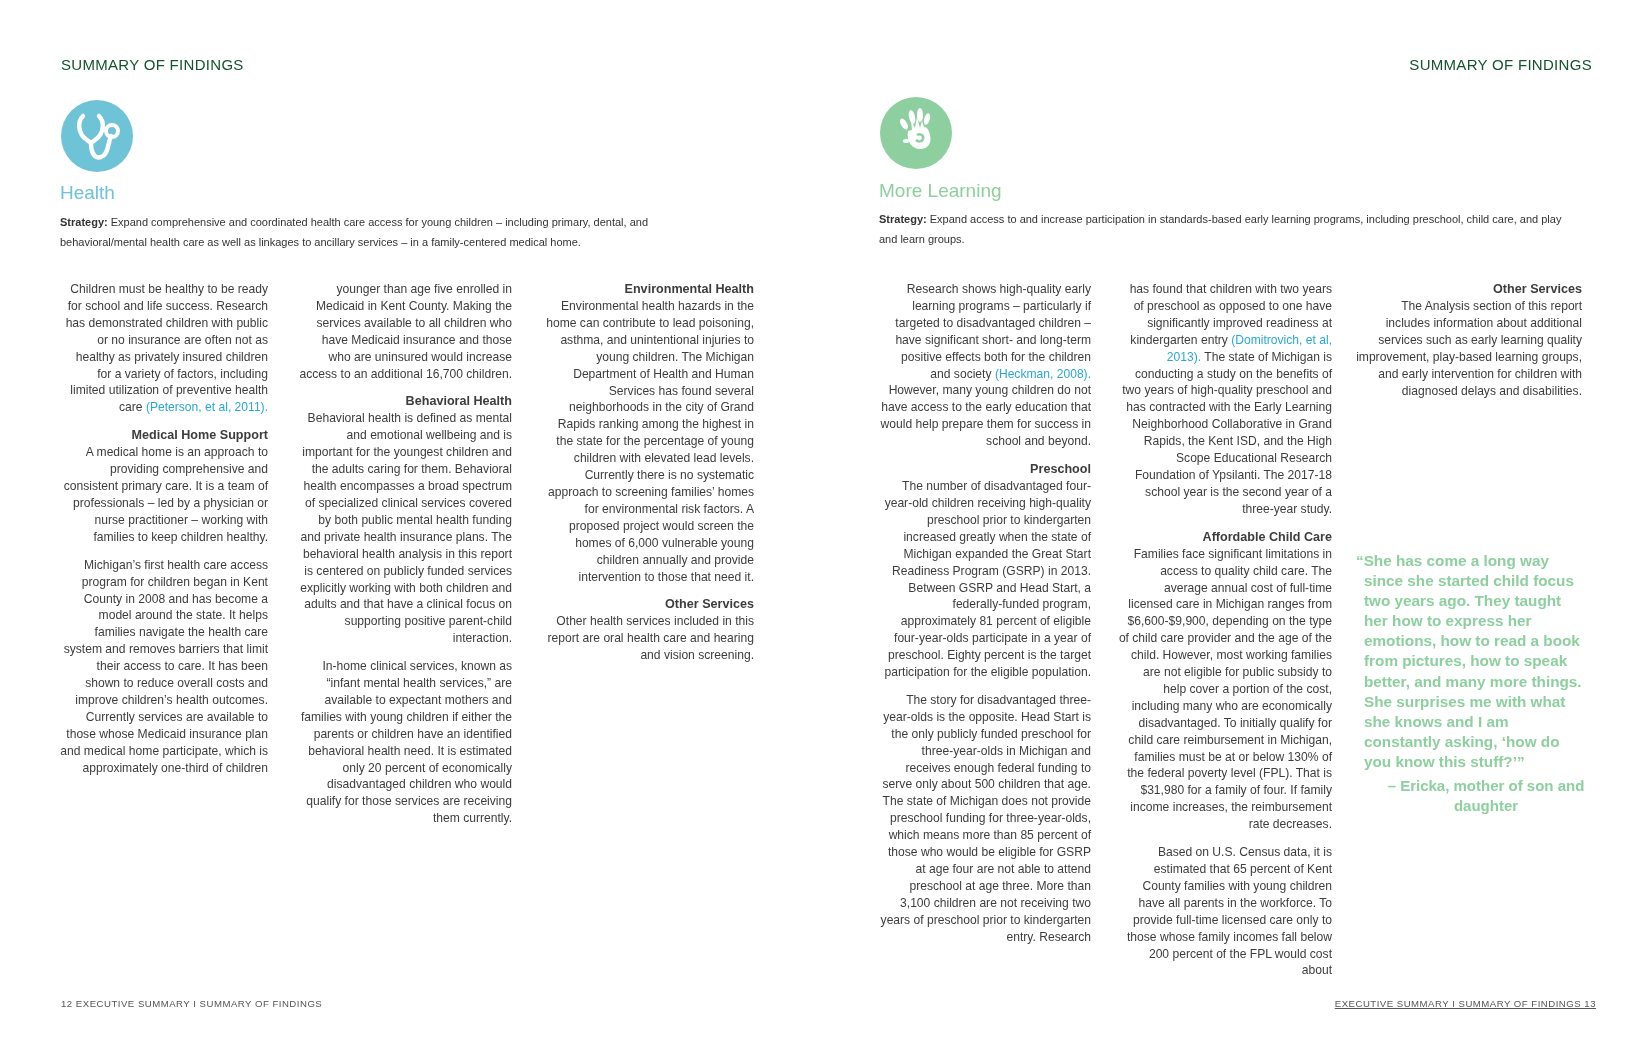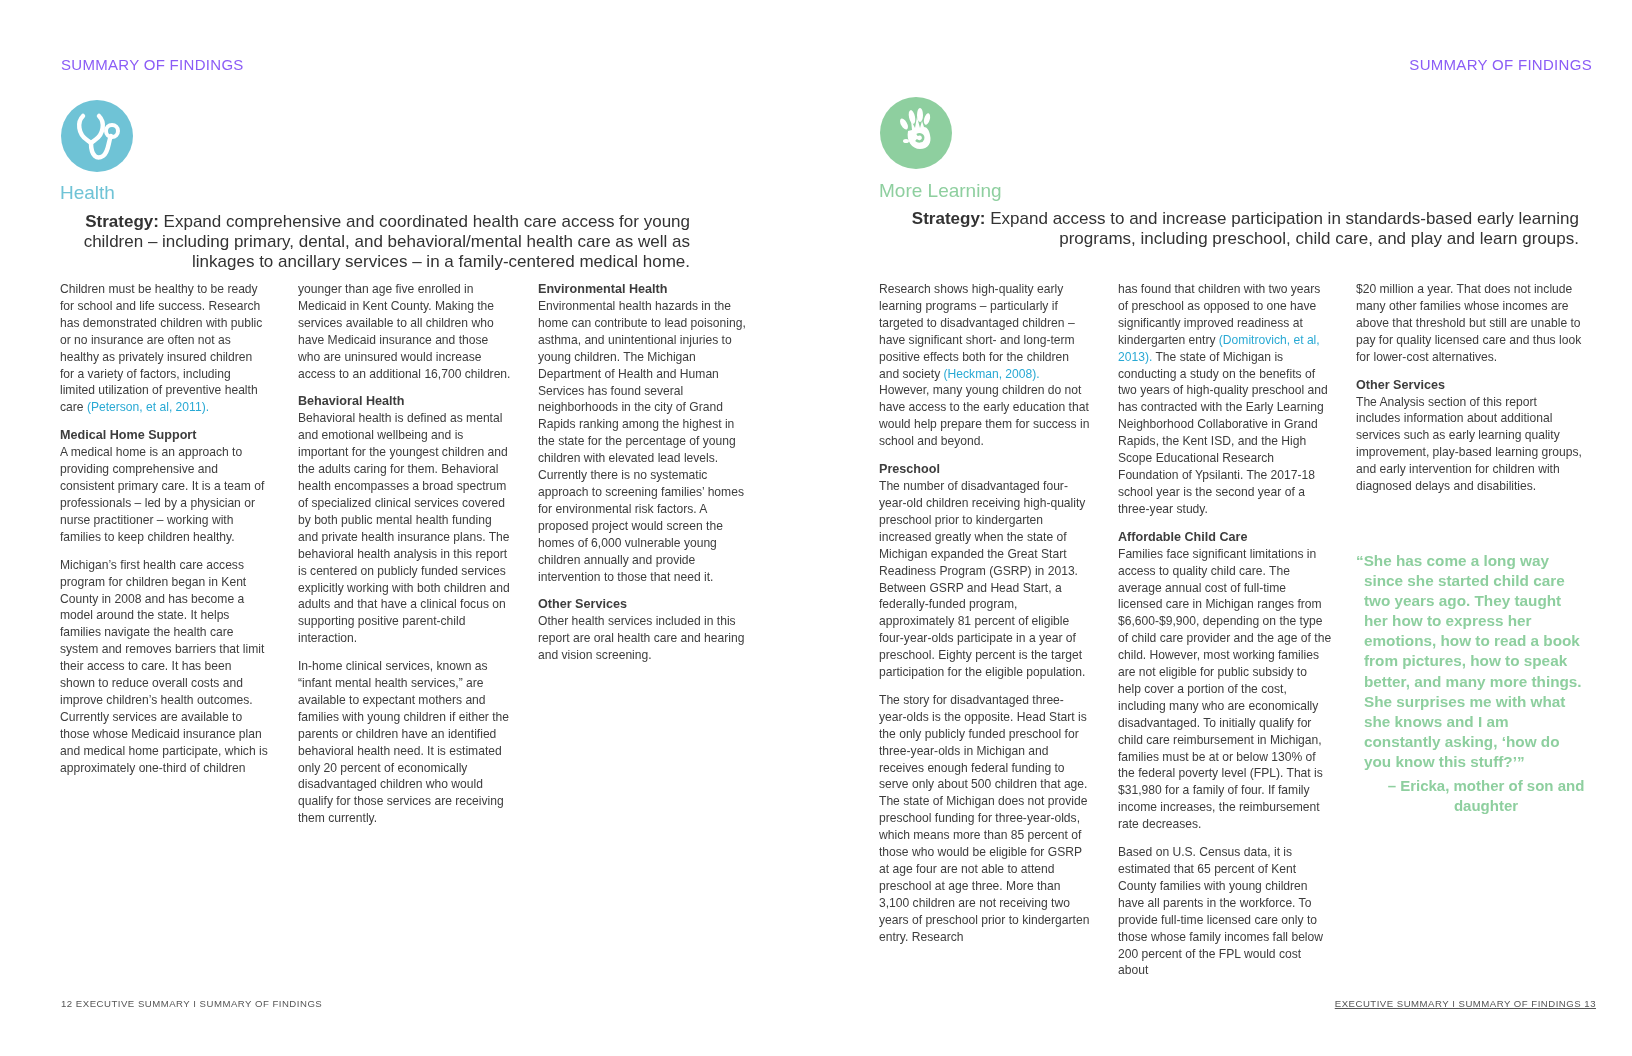--- a/index.html
+++ b/index.html
@@ -2,35 +2,35 @@
 <html><head>
 <meta charset="utf-8">
 <style>
   html, body { margin: 0; padding: 0; background: #ffffff; }
   body { width: 1632px; height: 1056px; position: relative; overflow: hidden;
          font-family: "Liberation Sans", "DejaVu Sans", sans-serif; color: #3d3d3d; }
   .page { position: absolute; top: 0; height: 1056px; }
   .page-left { left: 0; width: 816px; }
   .page-right { left: 816px; width: 816px; }
   .running-head { position: absolute; top: 56px; font-size: 15px; letter-spacing: 0.3px;
-                  color: #8b5cf6; font-weight: normal; }
+                  color: #14532d; font-weight: normal; }
   .page-left .running-head { left: 61px; }
   .page-right .running-head { right: 40px; }
   .icon-circle { position: absolute; width: 72px; height: 72px; border-radius: 50%; }
   .page-left .icon-circle { left: 61px; top: 100px; background: #6fc3d6; }
   .page-right .icon-circle { left: 64px; top: 97px; background: #8ecf9f; }
   .icon-circle svg { position: absolute; left: 0; top: 0; }
   .section-title { position: absolute; font-size: 19px; font-weight: normal; }
   .page-left .section-title { left: 60px; top: 182px; color: #6fc3d6; }
   .page-right .section-title { left: 63px; top: 180px; color: #8ecf9f; }
-  .strategy { position: absolute; font-size: 17px; line-height: 20px; color: #333; text-align: right; }
+  .strategy { position: absolute; font-size: 11px; line-height: 20px; color: #333; }
   .page-left .strategy { left: 60px; top: 212px; width: 630px; }
   .page-right .strategy { left: 63px; top: 209px; width: 700px; }
   .strategy b { font-weight: bold; color: #333; }
-  .col { position: absolute; font-size: 12.1px; line-height: 16.9px; color: #3d3d3d; }
+  .col { position: absolute; font-size: 12.1px; line-height: 16.9px; color: #3d3d3d; text-align: right; }
   .col p { margin: 0 0 11px 0; }
   .col h4 { margin: 0; font-size: 12.6px; font-weight: bold; color: #3d3d3d; line-height: 17px; }
   .cite { color: #29a9d4; }
   .footer { position: absolute; top: 998px; font-size: 9.6px; letter-spacing: 0.5px; color: #555; }
   .page-left .footer { left: 61px; }
   .page-right .footer { right: 36px; text-decoration: underline; }
   .quote { position: absolute; left: 540px; top: 551px; width: 230px; color: #8ecf9f;
            font-weight: bold; font-size: 15.3px; line-height: 20.1px; }
   .quote-text { text-indent: -8px; padding-left: 8px; margin: 0; }
   .quote-attr { margin-top: 4px; font-size: 15px; text-align: center; padding-left: 30px; }
@@ -108,24 +108,23 @@
   </div>
 
   <div class="col" style="left:302px; top:281px; width:214px;">
     <p><span>has found that children with two years of preschool as opposed to one have significantly improved readiness at kindergarten entry </span><span class="cite">(Domitrovich, et al, 2013).</span><span> The state of Michigan is conducting a study on the benefits of two years of high-quality preschool and has contracted with the Early Learning Neighborhood Collaborative in Grand Rapids, the Kent ISD, and the High Scope Educational Research Foundation of Ypsilanti. The 2017-18 school year is the second year of a three-year study.</span></p>
     <h4>Affordable Child Care</h4>
     <p>Families face significant limitations in access to quality child care. The average annual cost of full-time licensed care in Michigan ranges from $6,600-$9,900, depending on the type of child care provider and the age of the child. However, most working families are not eligible for public subsidy to help cover a portion of the cost, including many who are economically disadvantaged. To initially qualify for child care reimbursement in Michigan, families must be at or below 130% of the federal poverty level (FPL). That is $31,980 for a family of four. If family income increases, the reimbursement rate decreases.</p>
     <p>Based on U.S. Census data, it is estimated that 65 percent of Kent County families with young children have all parents in the workforce. To provide full-time licensed care only to those whose family incomes fall below 200 percent of the FPL would cost about</p>
   </div>
 
   <div class="col" style="left:540px; top:281px; width:226px;">
-    <p>$20 million a year. That does not include many other families whose incomes are above that threshold but still are unable to pay for quality licensed care and thus look for lower-cost alternatives.</p>
     <h4>Other Services</h4>
     <p>The Analysis section of this report includes information about additional services such as early learning quality improvement, play-based learning groups, and early intervention for children with diagnosed delays and disabilities.</p>
   </div>
 
   <div class="quote">
-    <p class="quote-text">“She has come a long way since she started child care two years ago. They taught her how to express her emotions, how to read a book from pictures, how to speak better, and many more things. She surprises me with what she knows and I am constantly asking, ‘how do you know this stuff?’”</p>
+    <p class="quote-text">“She has come a long way since she started child focus two years ago. They taught her how to express her emotions, how to read a book from pictures, how to speak better, and many more things. She surprises me with what she knows and I am constantly asking, ‘how do you know this stuff?’”</p>
     <div class="quote-attr">– Ericka, mother of son and daughter</div>
   </div>
 
   <div class="footer">EXECUTIVE SUMMARY I SUMMARY OF FINDINGS  13</div>
 </div>
 
 </body></html>

